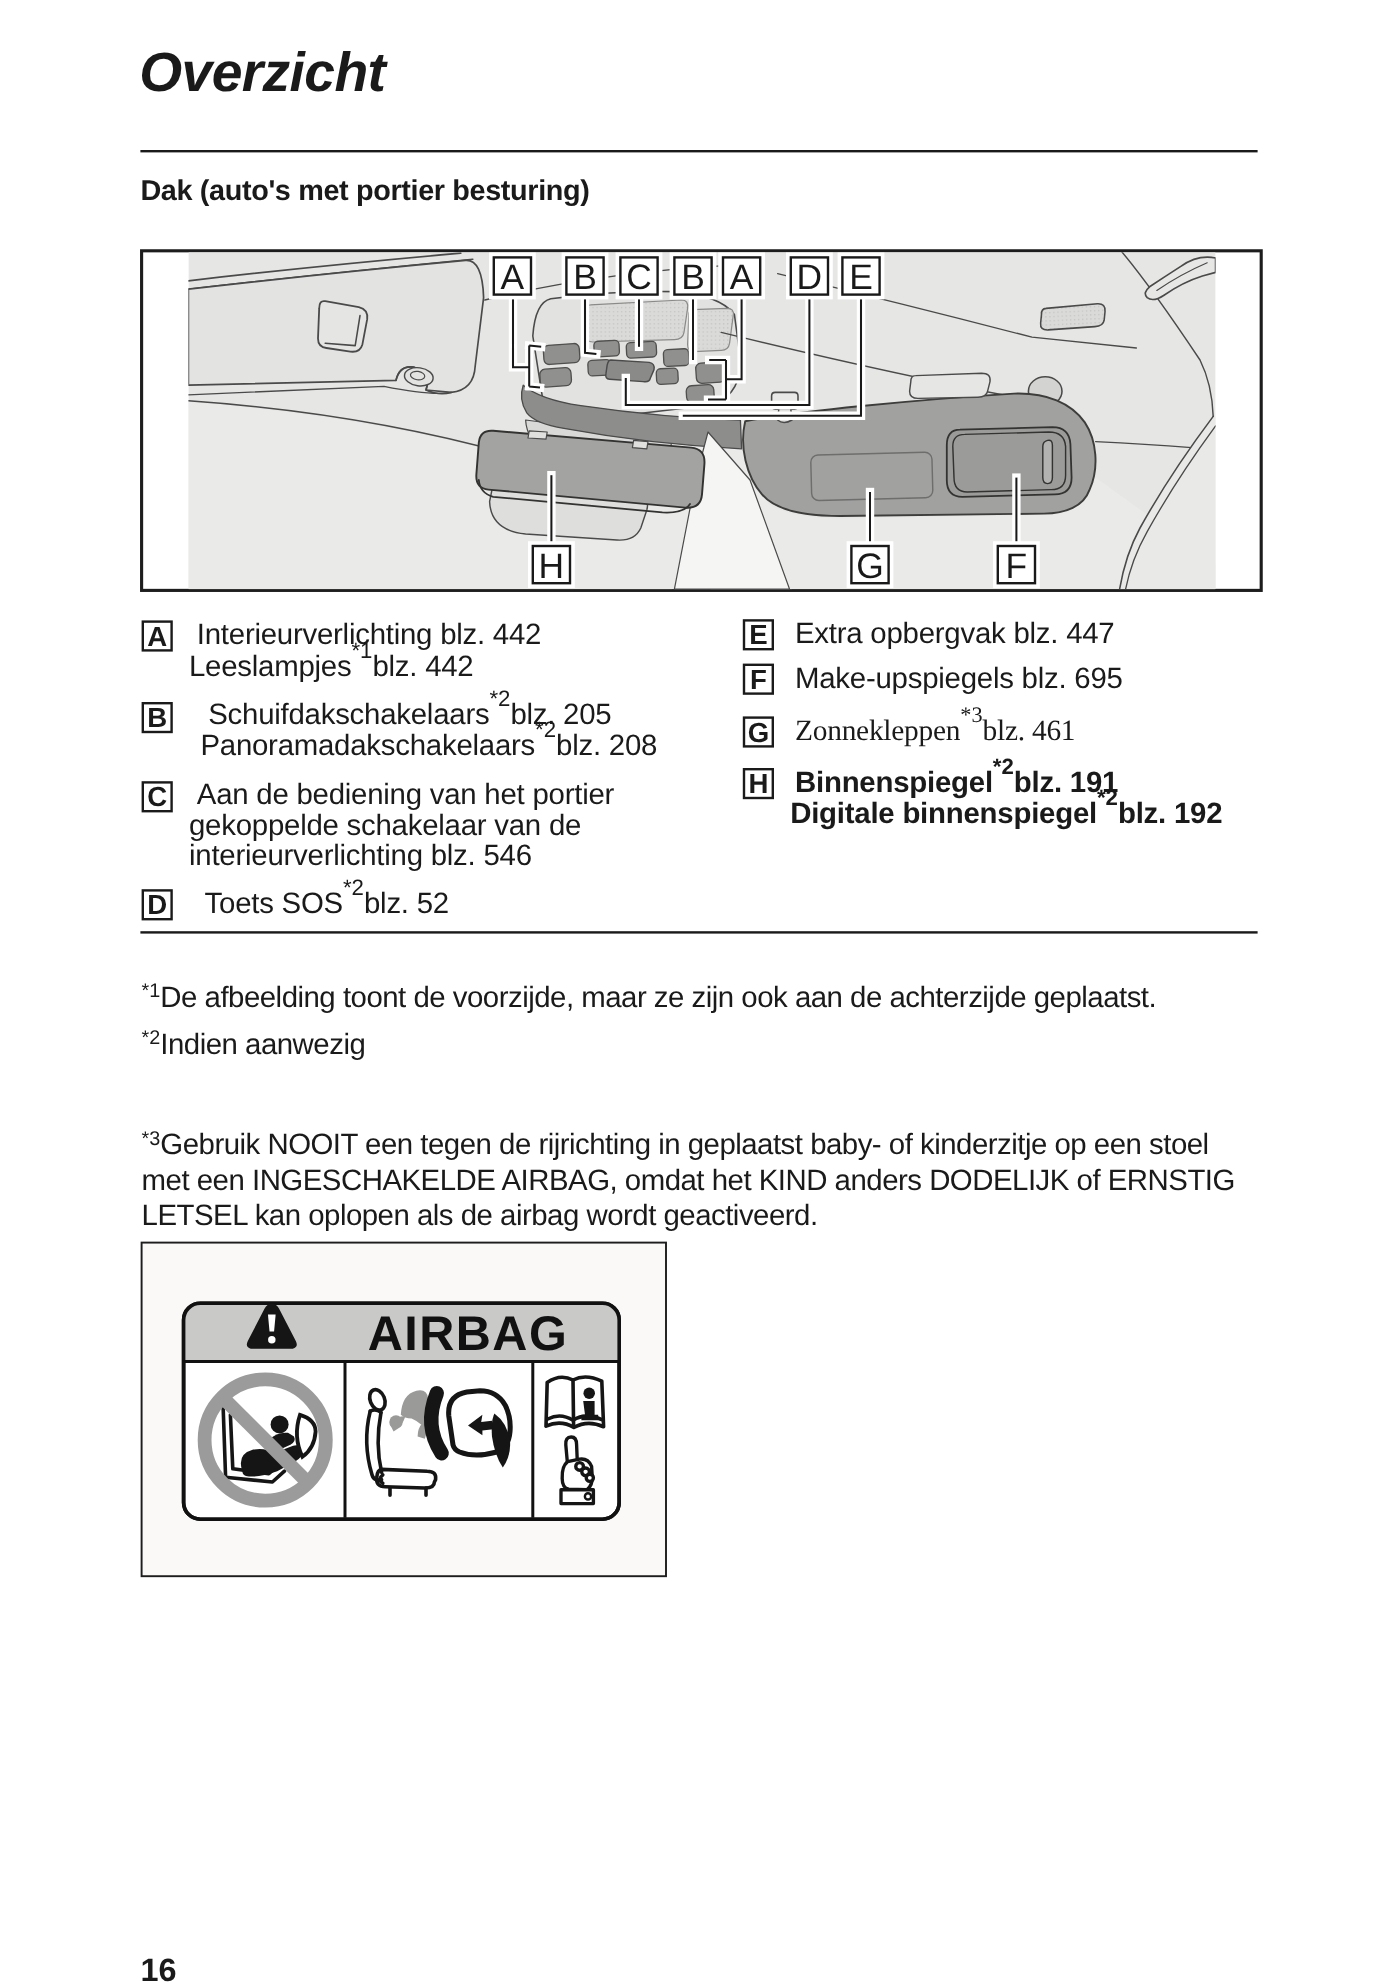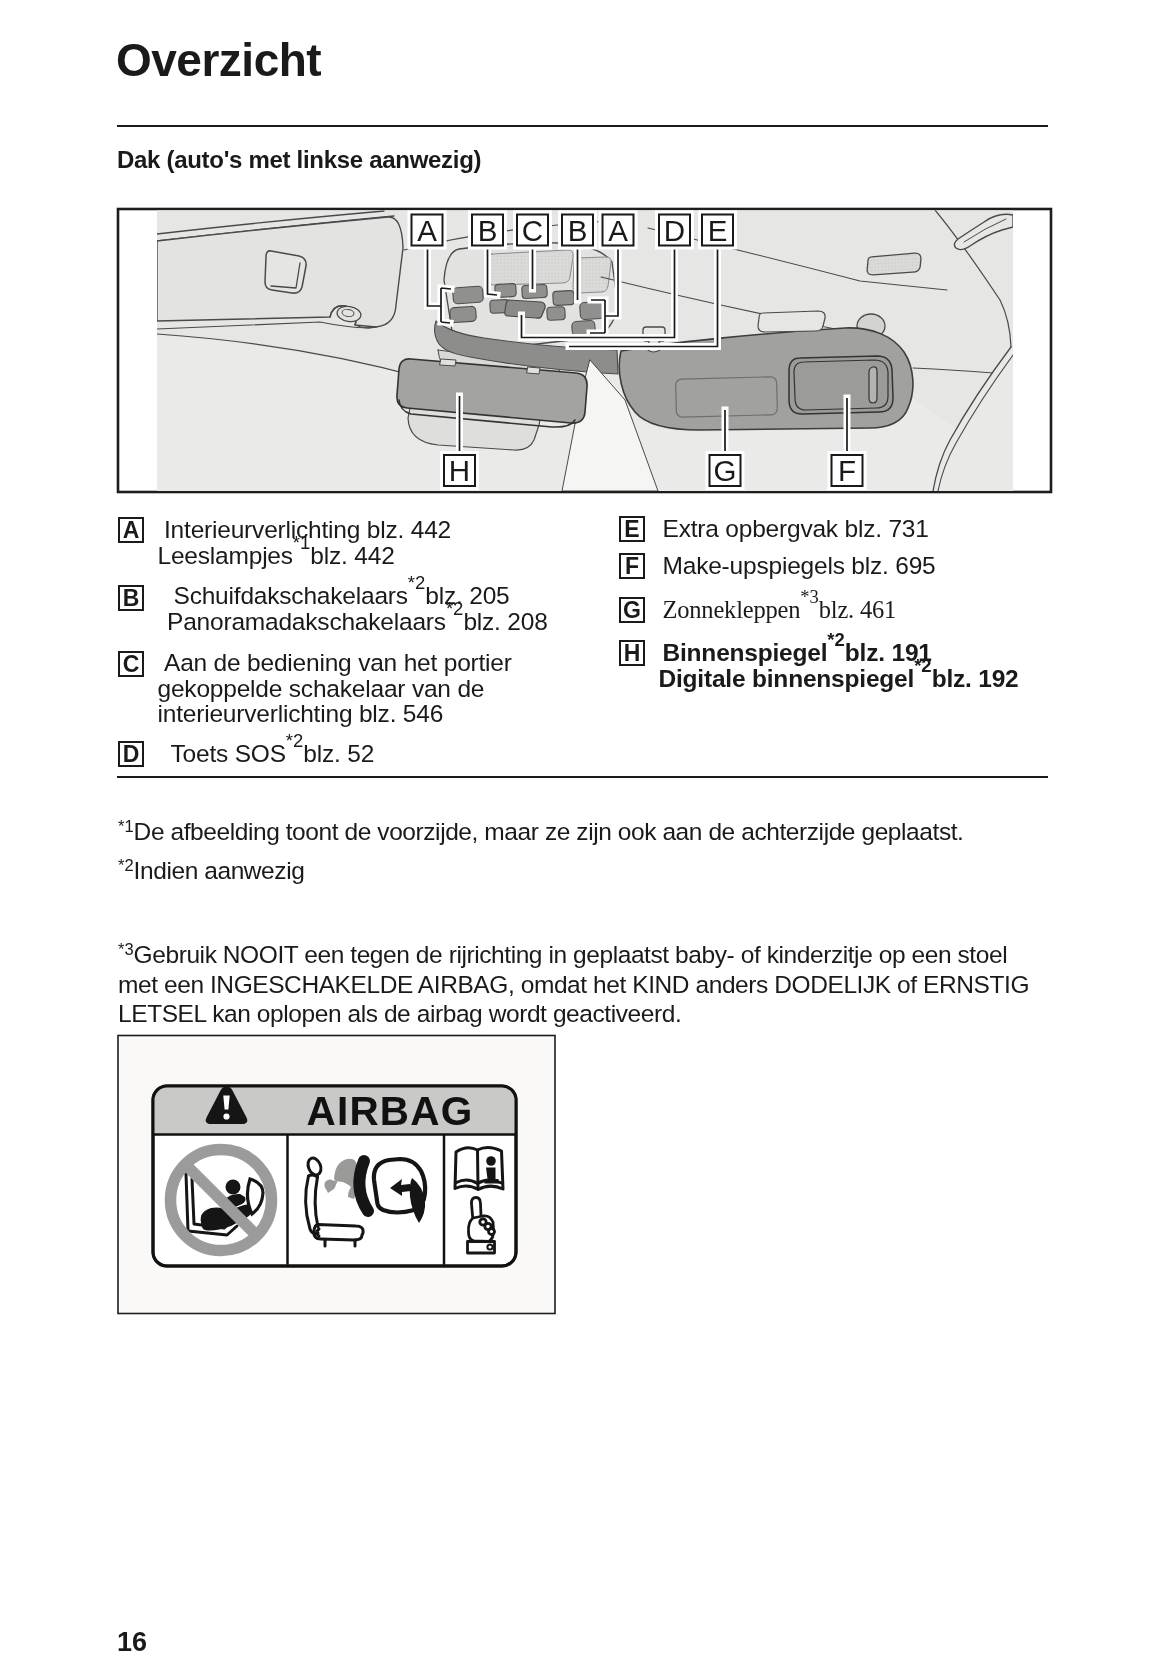--- a/index.html
+++ b/index.html
@@ -1,34 +1,34 @@
 <!DOCTYPE html>
 <html><head>
 <meta charset="utf-8">
 <style>
   html,body{margin:0;padding:0;}
   body{width:1165px;height:1653px;position:relative;background:#ffffff;
        font-family:"Liberation Sans",sans-serif;color:#1a1a1a;}
   .abs{position:absolute;}
-  h1{font-size:46px;font-weight:bold;margin:0;letter-spacing:-0.5px;}
+  h1{font-size:46px;font-weight:bold;margin:0;letter-spacing:-0.5px;font-style:italic;}
   .rule{position:absolute;left:117px;width:931px;height:2px;background:#1a1a1a;}
   h2{font-size:24px;font-weight:bold;margin:0;letter-spacing:-0.3px;}
   .leg{position:absolute;font-size:24.5px;line-height:25.7px;letter-spacing:-0.2px;}
   .lbox{position:absolute;width:22px;height:22px;border:2px solid #1a1a1a;
         font-size:23px;font-weight:bold;text-align:center;line-height:22.5px;}
   sup.s{font-size:18.5px;line-height:0;position:relative;top:-5.5px;letter-spacing:0;}
   .fn{position:absolute;font-size:24.5px;line-height:29.6px;letter-spacing:-0.42px;}
   .fn .star{font-size:16.5px;position:relative;top:-8.5px;line-height:0;letter-spacing:0;}
 </style>
 </head>
 <body>
 
 <h1 class="abs" style="left:116px;top:33px;">Overzicht</h1>
 <div class="rule" style="top:124.5px;"></div>
-<h2 class="abs" style="left:117px;top:146px;">Dak (auto's met linkse aanwezig)</h2>
+<h2 class="abs" style="left:117px;top:146px;">Dak (auto's met portier besturing)</h2>
 
 <div class="abs" style="left:0;top:0;">
 <svg width="1165" height="1653" viewBox="0 0 1165 1653">
   <g id="figure">
     <rect x="118" y="209" width="933" height="283" fill="#ffffff" stroke="#1d1d1d" stroke-width="2.6"></rect>
     <clipPath id="figclip">
           <rect x="157" y="210.2" width="856" height="280.8"></rect>
         </clipPath>
     <pattern id="spk" width="3.4" height="3.4" patternUnits="userSpaceOnUse">
           <rect width="3.4" height="3.4" fill="#dadad9"></rect>
@@ -201,21 +201,21 @@
   <div style="text-indent:6.5px;">Schuifdakschakelaars<sup class="s">*2</sup>blz.&nbsp;205<br>Panoramadakschakelaars<sup class="s">*2</sup>blz.&nbsp;208</div>
 </div>
 <div class="leg" style="left:157.5px;top:650px;width:480px;">
   <div style="text-indent:6.5px;">Aan de bediening van het portier gekoppelde schakelaar van de interieurverlichting blz. 546</div>
 </div>
 <div class="leg" style="left:164px;top:741px;width:480px;">
   <div style="text-indent:6.5px;">Toets SOS<sup class="s">*2</sup>blz.&nbsp;52</div>
 </div>
 
 <div class="leg" style="left:658.5px;top:516px;width:420px;">
-  <div style="text-indent:4px;">Extra opbergvak blz. 731</div>
+  <div style="text-indent:4px;">Extra opbergvak blz. 447</div>
 </div>
 <div class="leg" style="left:658.5px;top:553px;width:420px;">
   <div style="text-indent:4px;">Make-upspiegels blz. 695</div>
 </div>
 <div class="leg" style="left:658.5px;top:597px;width:420px;">
   <div style="text-indent:4px;font-family:Liberation Serif, serif;">Zonnekleppen<sup class="s">*3</sup>blz.&nbsp;461</div>
 </div>
 <div class="leg" style="left:658.5px;top:640px;width:440px;font-weight:bold;">
   <div style="text-indent:4px;">Binnenspiegel<sup class="s">*2</sup>blz.&nbsp;191<br>Digitale binnenspiegel<sup class="s">*2</sup>blz.&nbsp;192</div>
 </div>

